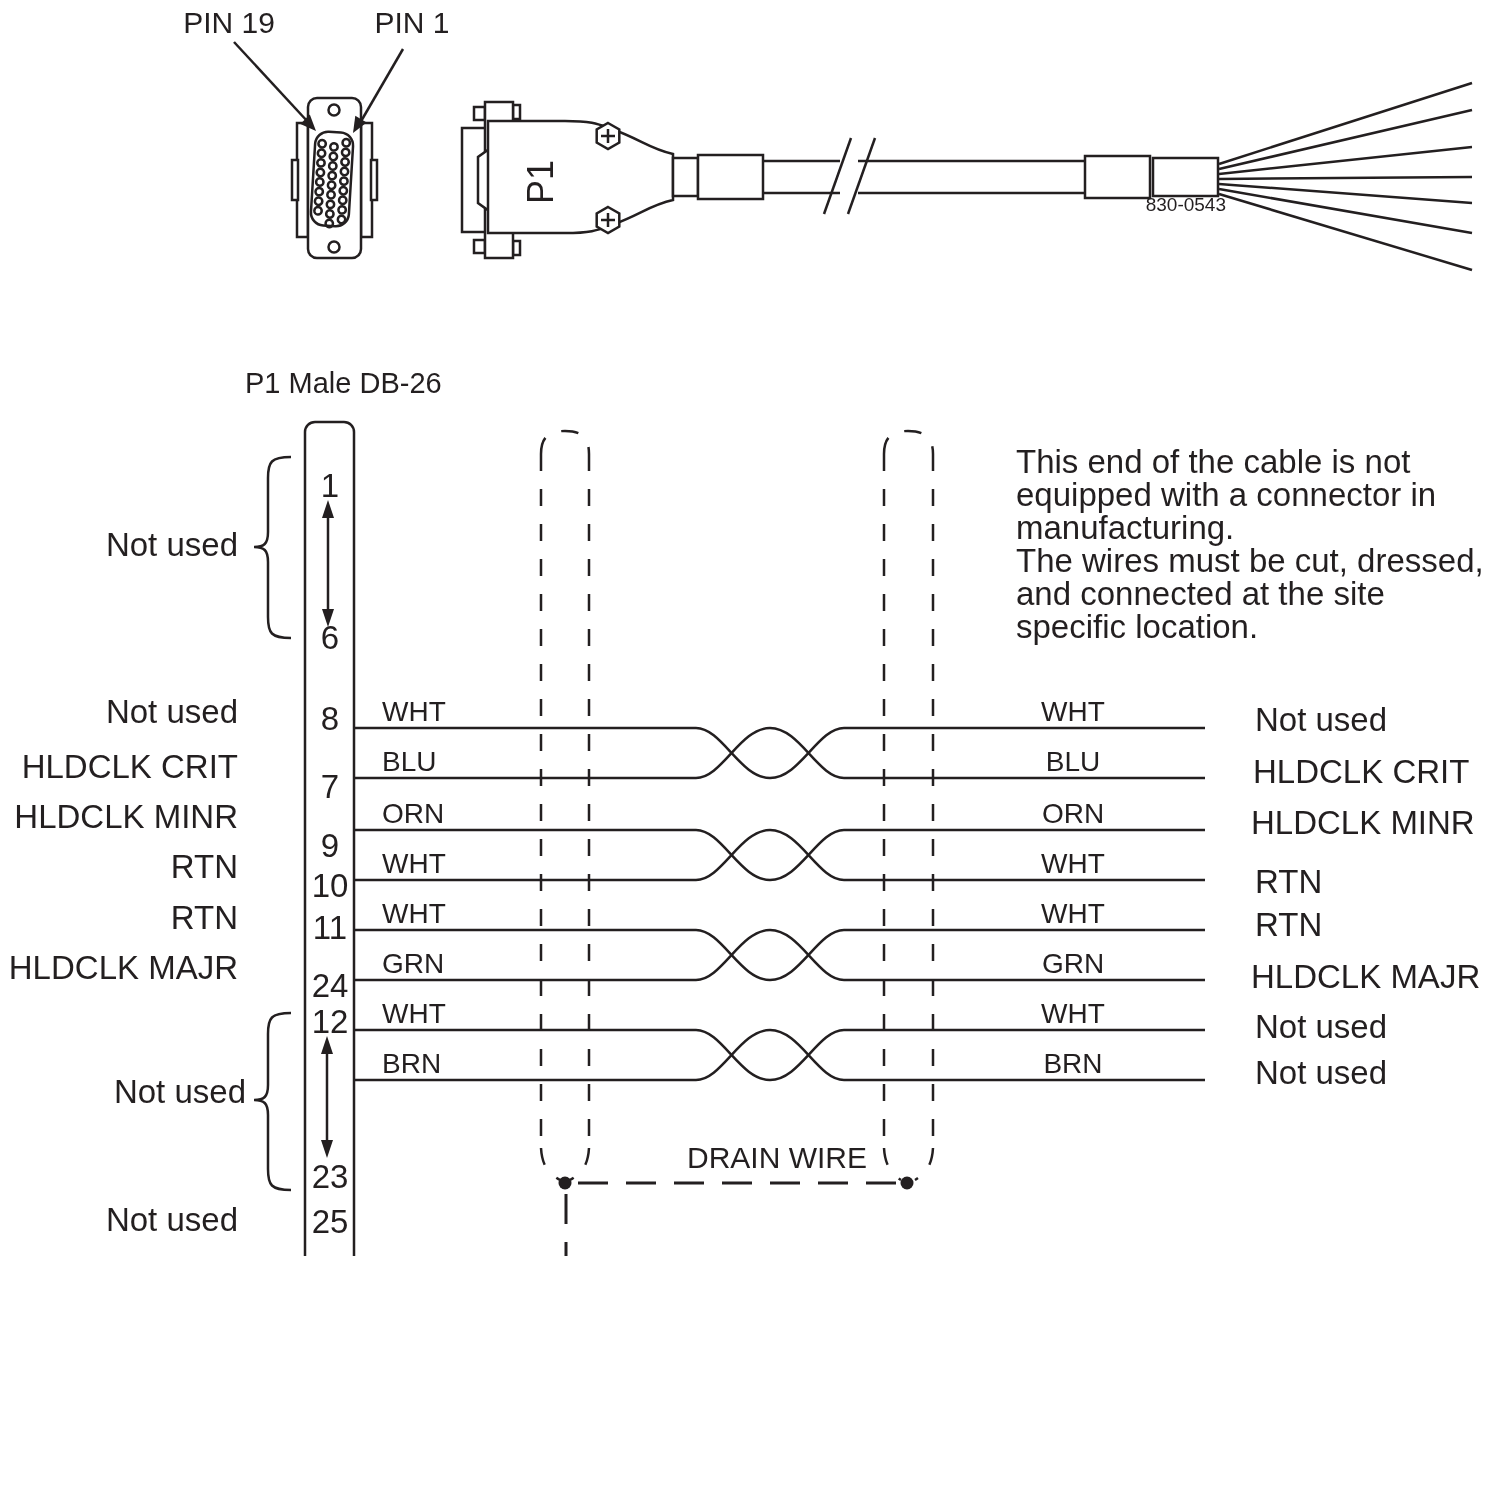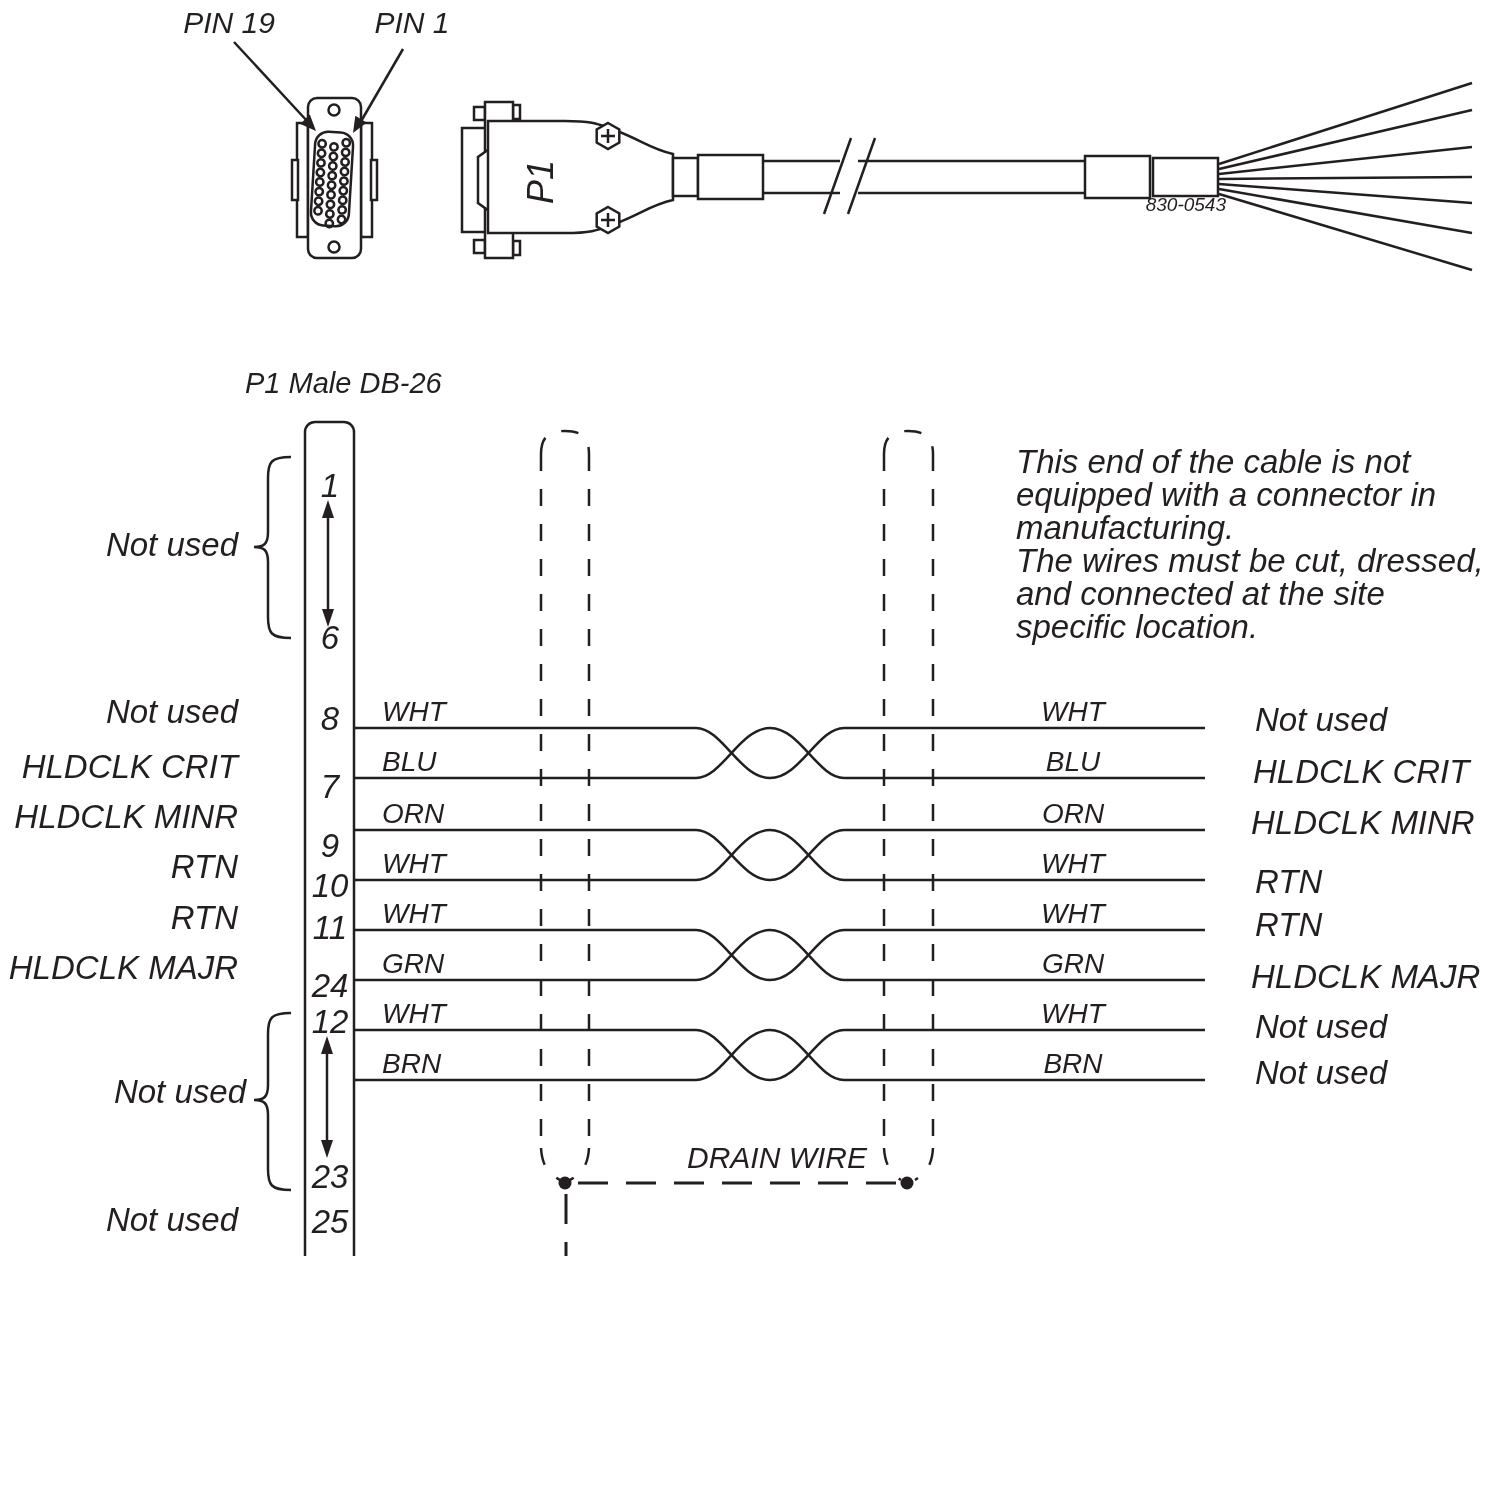--- a/index.html
+++ b/index.html
@@ -1,16 +1,16 @@
 <!DOCTYPE html>
 <html><head>
 <meta charset="utf-8">
 <style>
   html,body{margin:0;padding:0;background:#ffffff;}
-  .page{position:relative;width:1500px;height:1256px;background:#fff;overflow:hidden;font-style:italic;}
+  .page{position:relative;width:1500px;height:1256px;background:#fff;overflow:hidden;}
   svg{display:block;}
   .ln{stroke:#231f20;stroke-width:2.5;fill:none;}
   .ln3{stroke:#231f20;stroke-width:3;fill:none;}
   .wf{fill:#ffffff;stroke:#231f20;stroke-width:2.5;}
   .blk{fill:#231f20;stroke:none;}
   .dshA{stroke-dasharray:17 18;}
   .dshB{stroke-dasharray:30 18;}
   text{font-family:"Liberation Sans","DejaVu Sans",sans-serif;fill:#231f20;}
   .t19{font-size:19px;}
   .t28{font-size:28px;}

